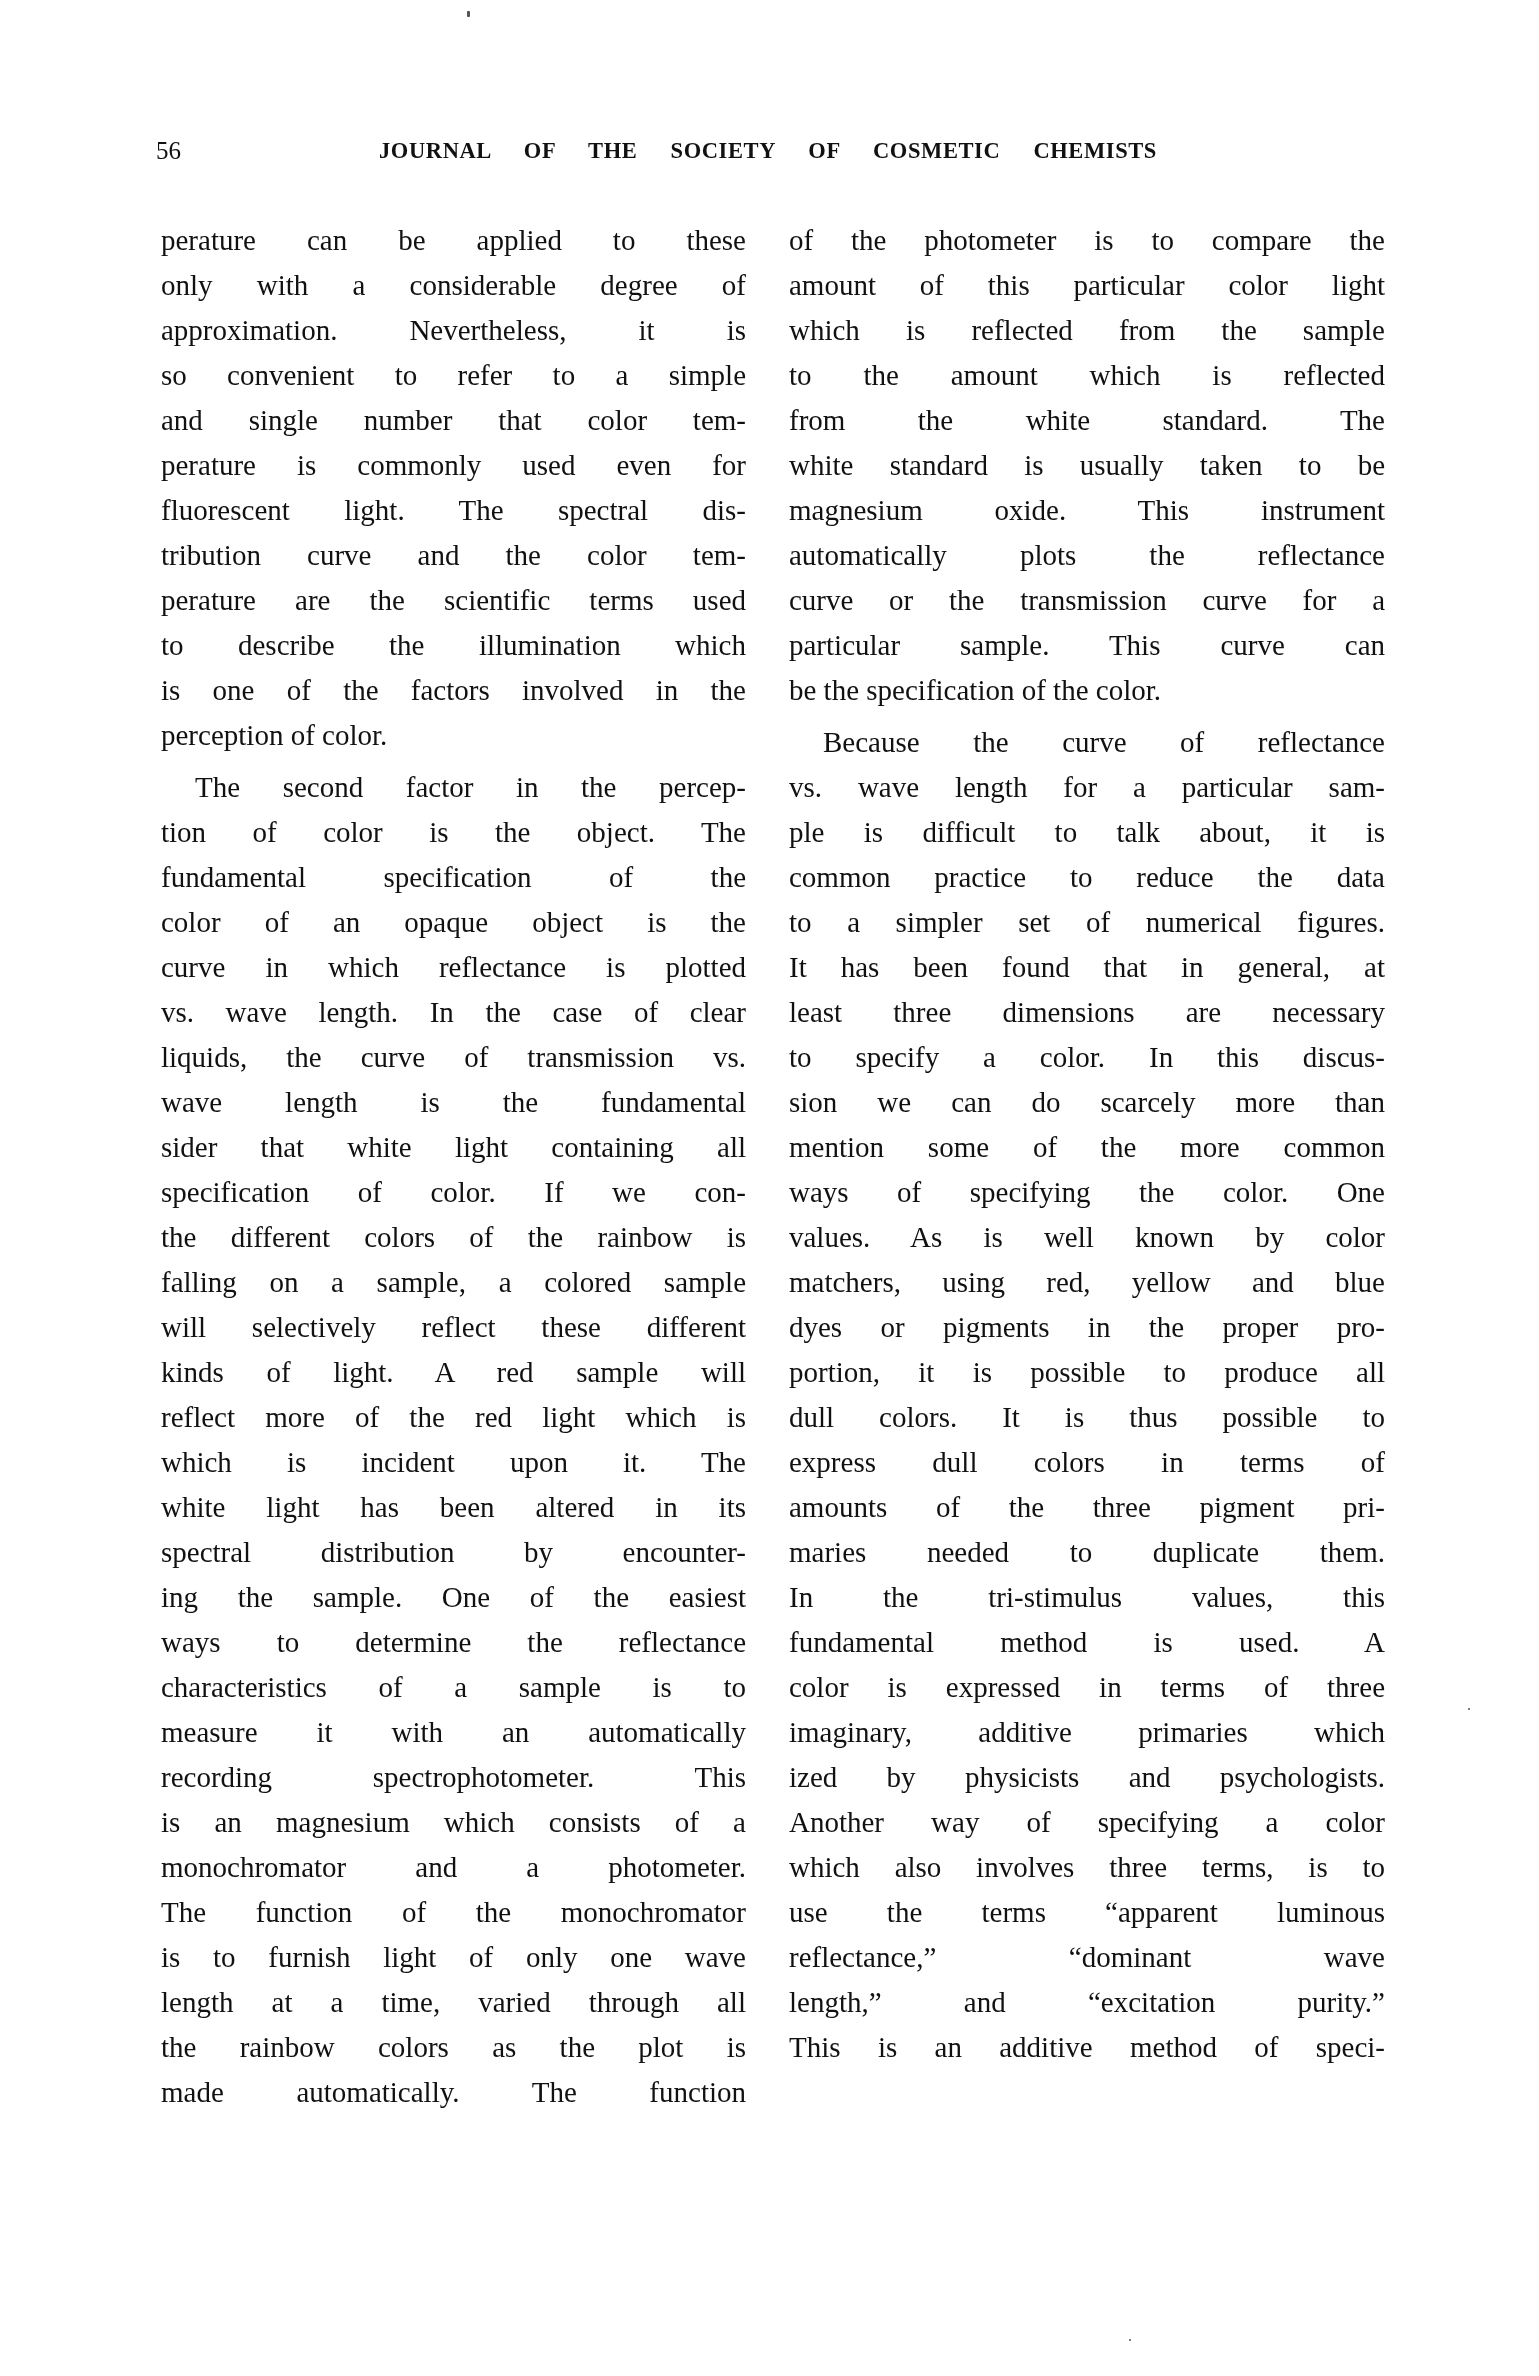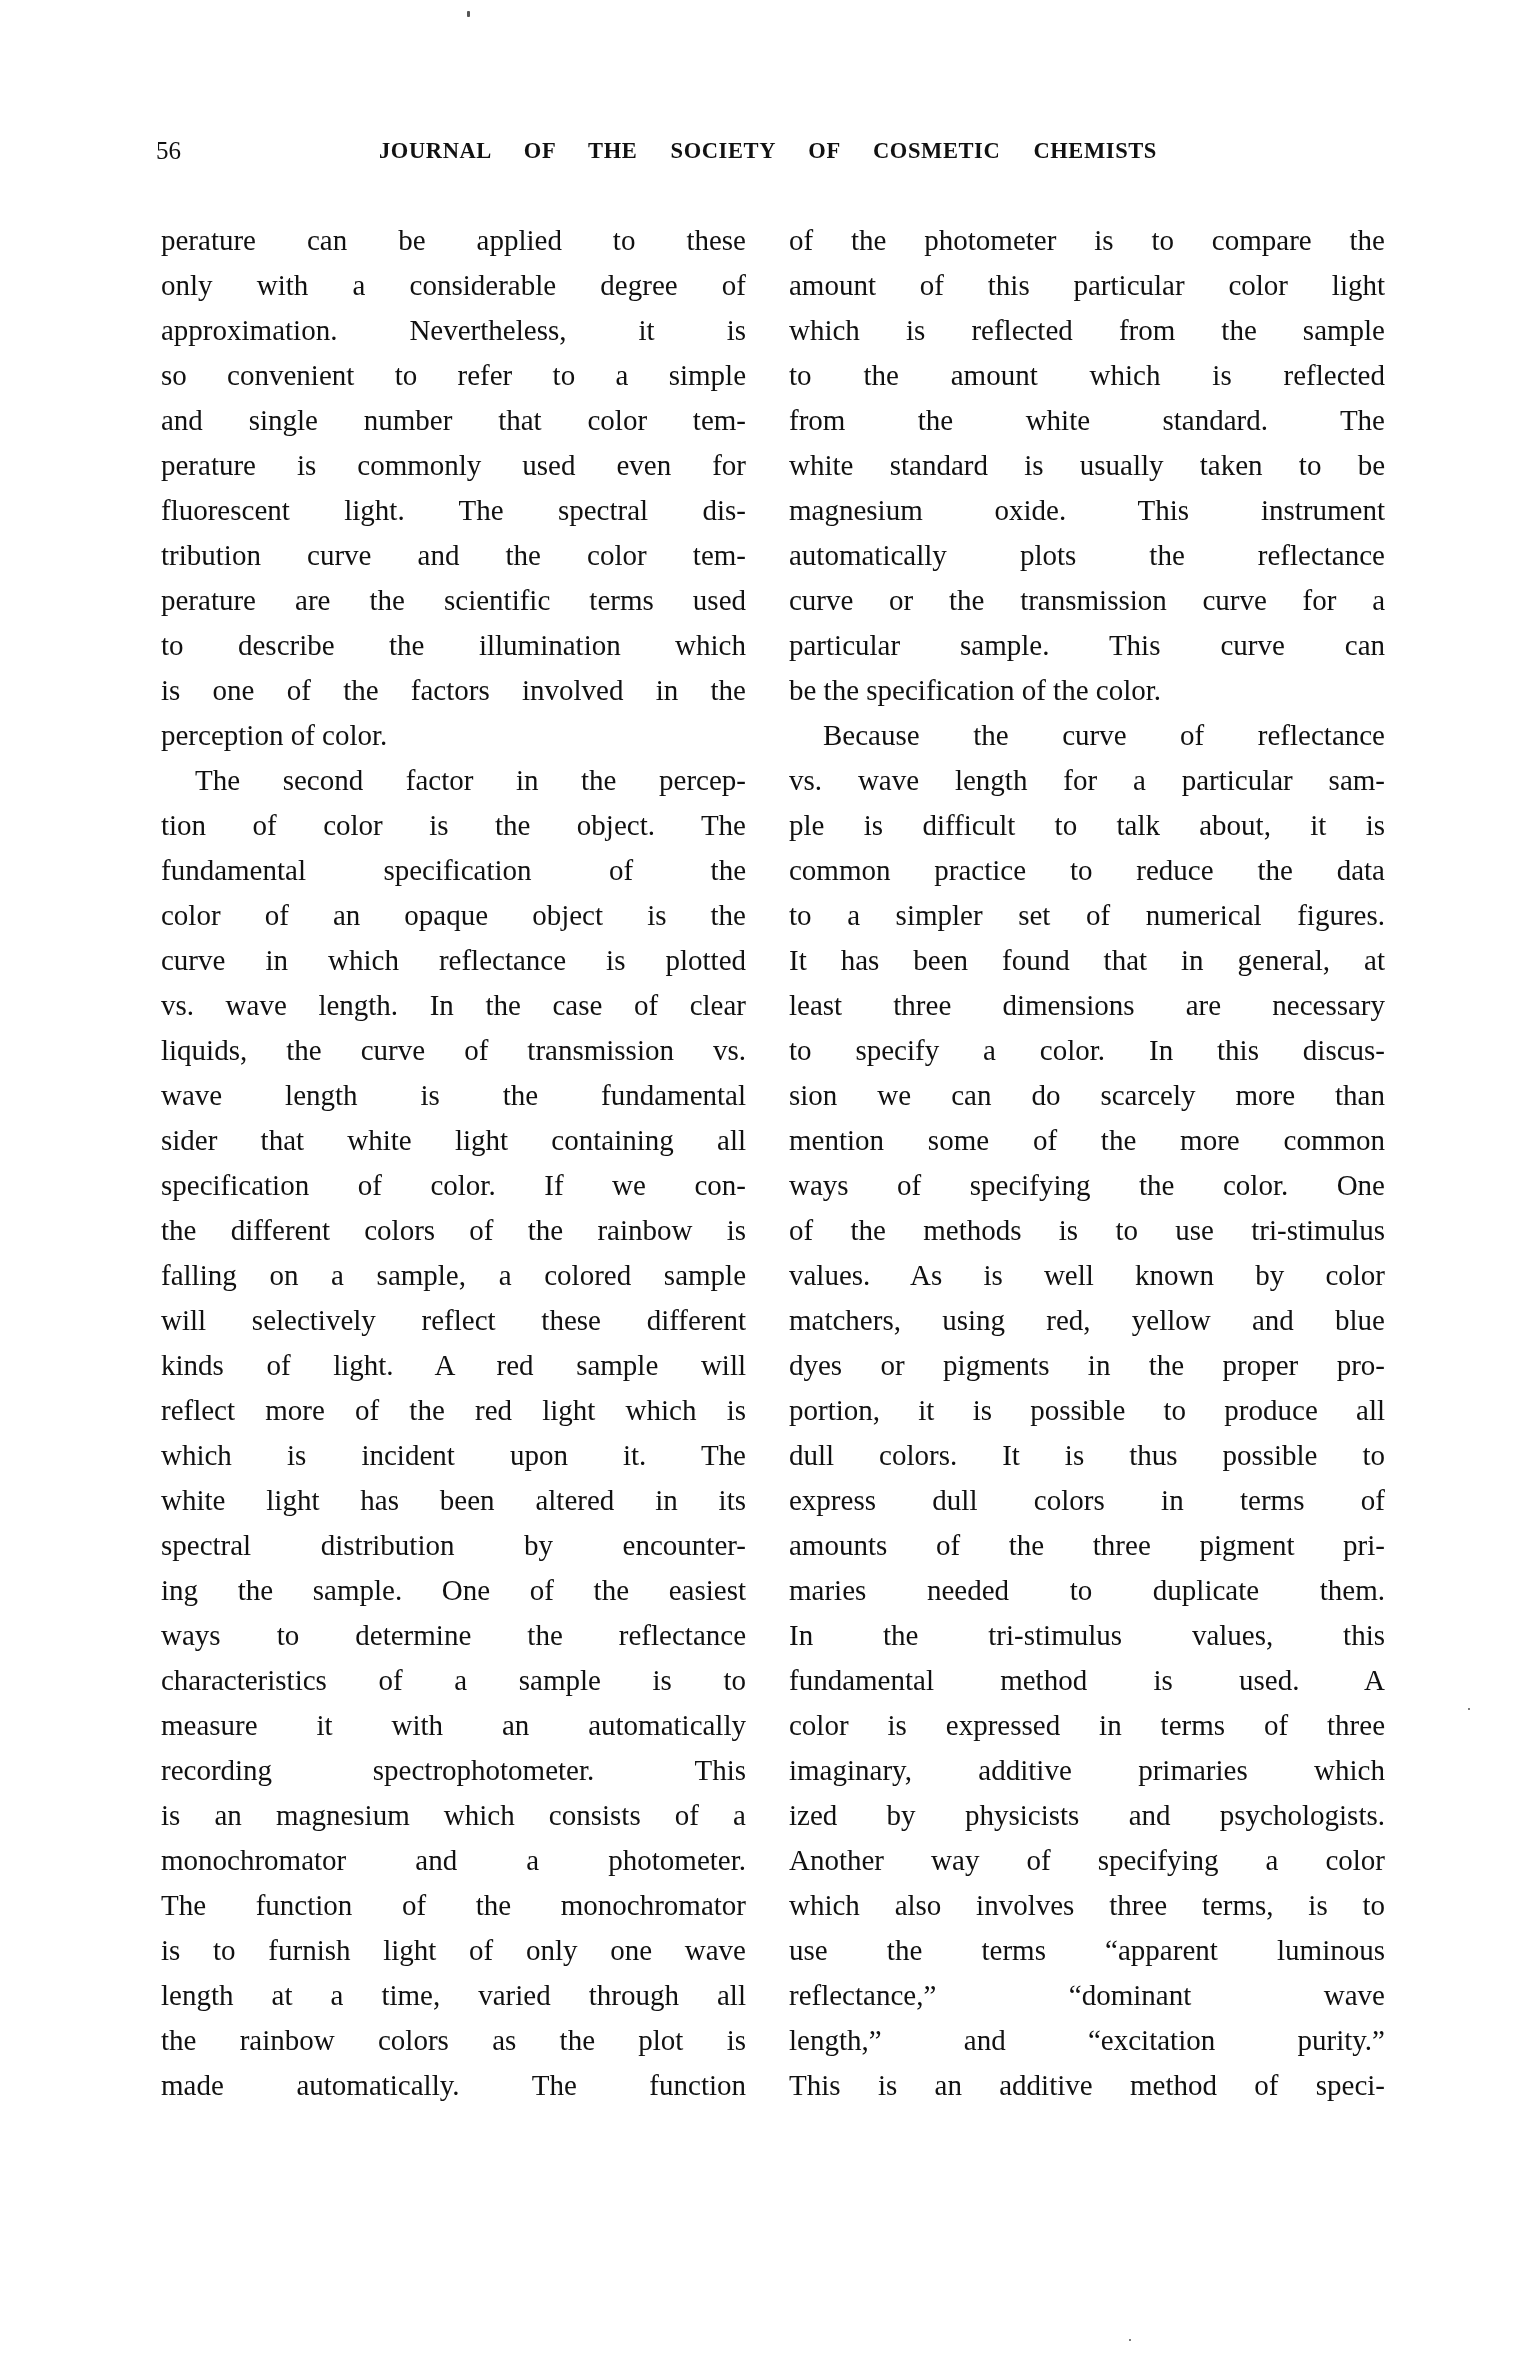--- a/index.html
+++ b/index.html
@@ -54,21 +54,21 @@
     display: block;
     height: 45px;
     line-height: 45px;
     font-size: 29px;
     white-space: nowrap;
     text-align: justify;
     text-align-last: justify;
     overflow: hidden;
   }
   .line.last { text-align-last: left; }
-  .line.indent { padding-left: 34px; }
+  .line.indent { padding-left: 34px; margin-top: 7px; }
   .speck {
     position: absolute;
     width: 1.9px;
     height: 1.9px;
     background: #555;
     border-radius: 0.9px;
   }
 </style>
 </head>
 <body>
@@ -139,21 +139,20 @@
   <span class="line">vs. wave length for a particular sam-</span>
   <span class="line">ple is difficult to talk about, it is</span>
   <span class="line">common practice to reduce the data</span>
   <span class="line">to a simpler set of numerical figures.</span>
   <span class="line">It has been found that in general, at</span>
   <span class="line">least three dimensions are necessary</span>
   <span class="line">to specify a color.  In this discus-</span>
   <span class="line">sion we can do scarcely more than</span>
   <span class="line">mention some of the more common</span>
   <span class="line">ways of specifying the color.  One</span>
-  <span class="line">of the methods is to use tri-stimulus</span>
   <span class="line">values.  As is well known by color</span>
   <span class="line">matchers, using red, yellow and blue</span>
   <span class="line">dyes or pigments in the proper pro-</span>
   <span class="line">portion, it is possible to produce all</span>
   <span class="line">dull colors.  It is thus possible to</span>
   <span class="line">express dull colors in terms of</span>
   <span class="line">amounts of the three pigment pri-</span>
   <span class="line">maries needed to duplicate them.</span>
   <span class="line">In the tri-stimulus values, this</span>
   <span class="line">fundamental method is used.  A</span>

